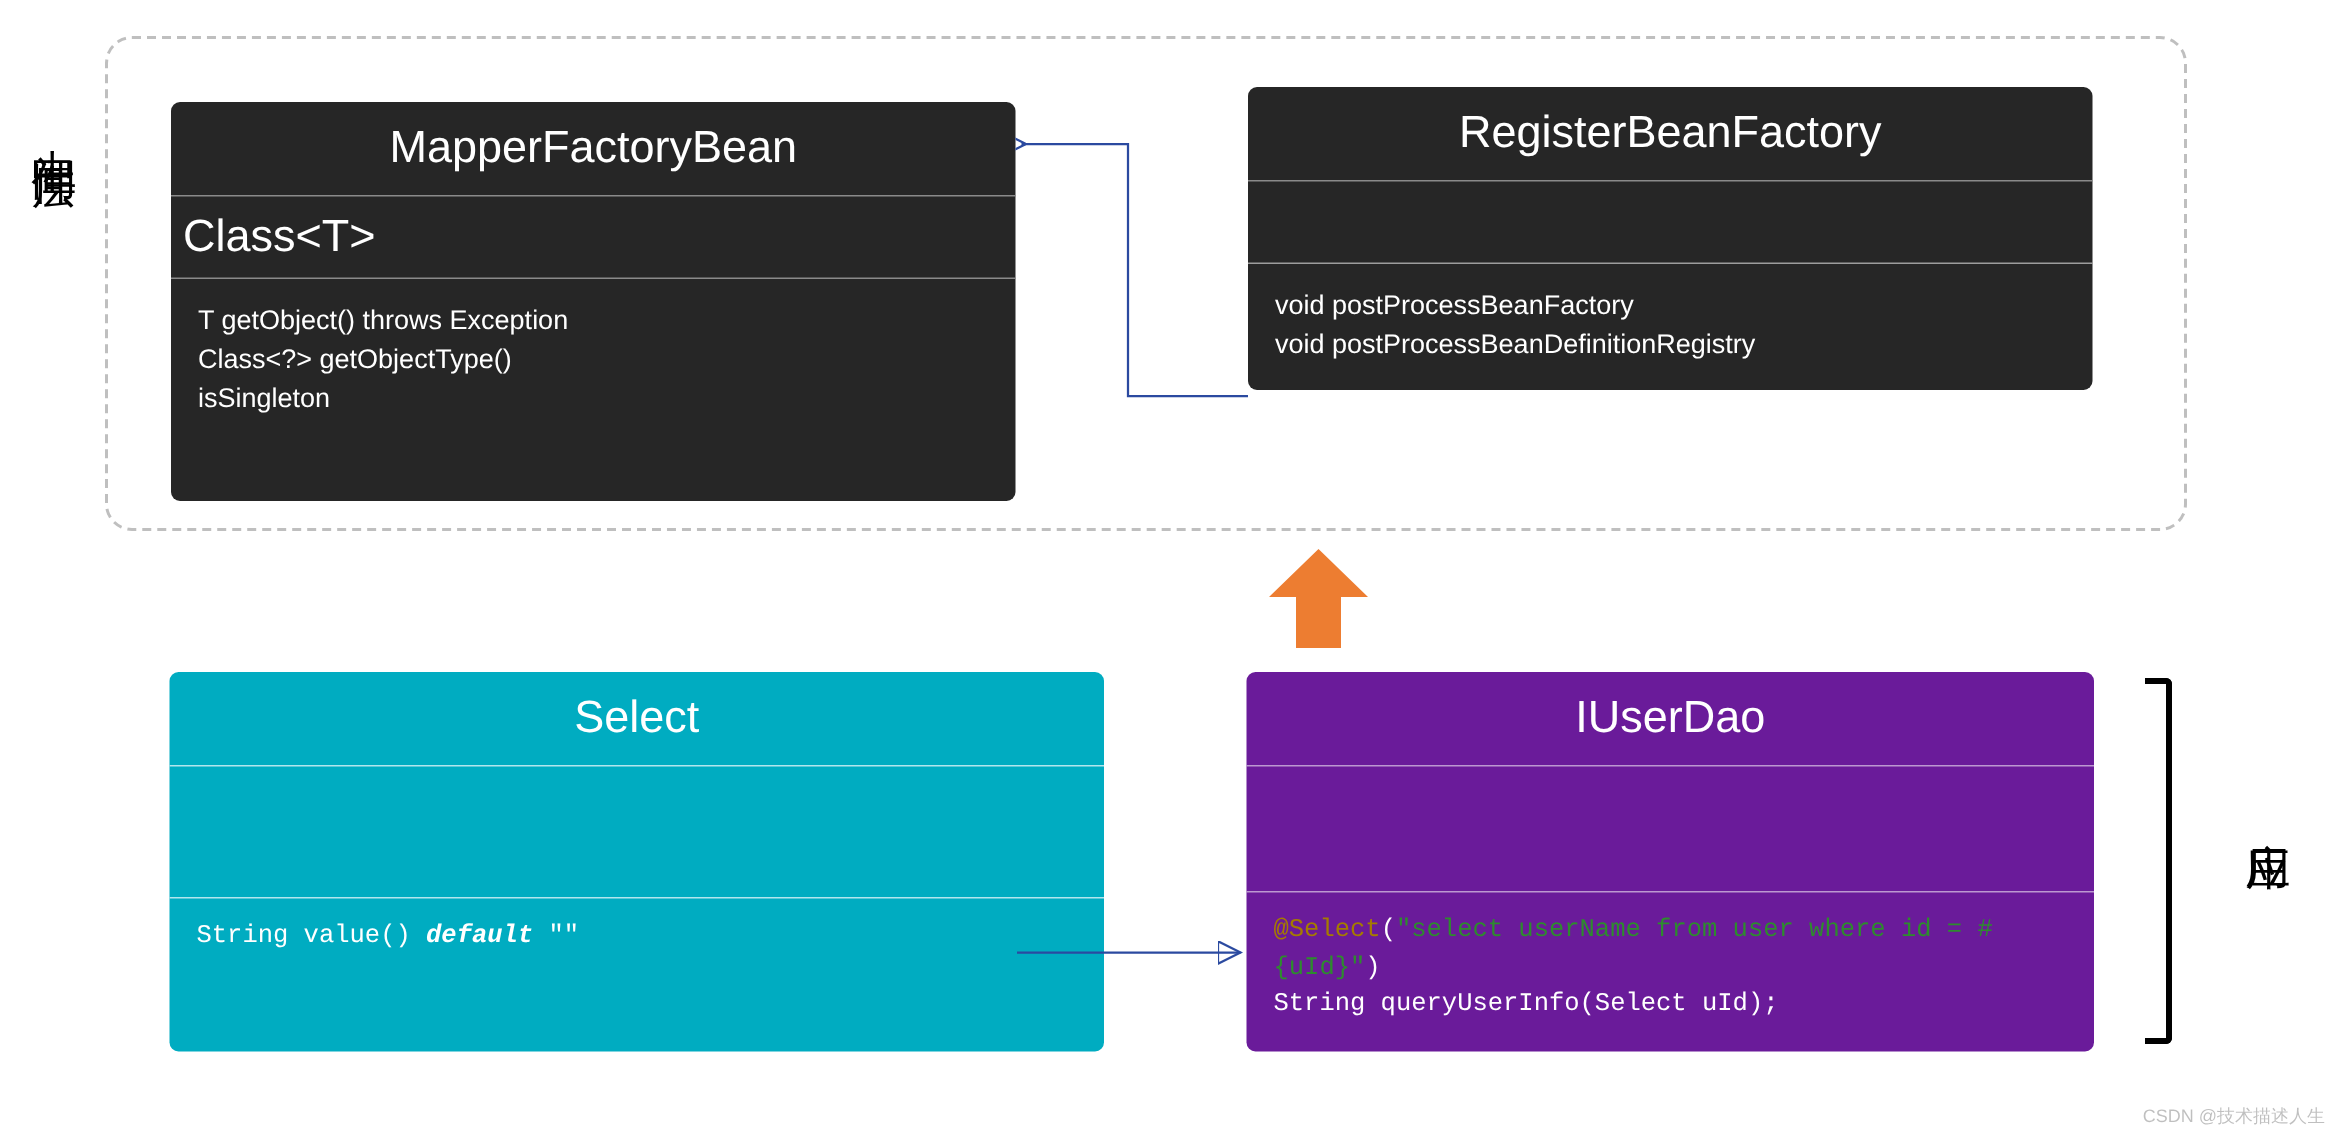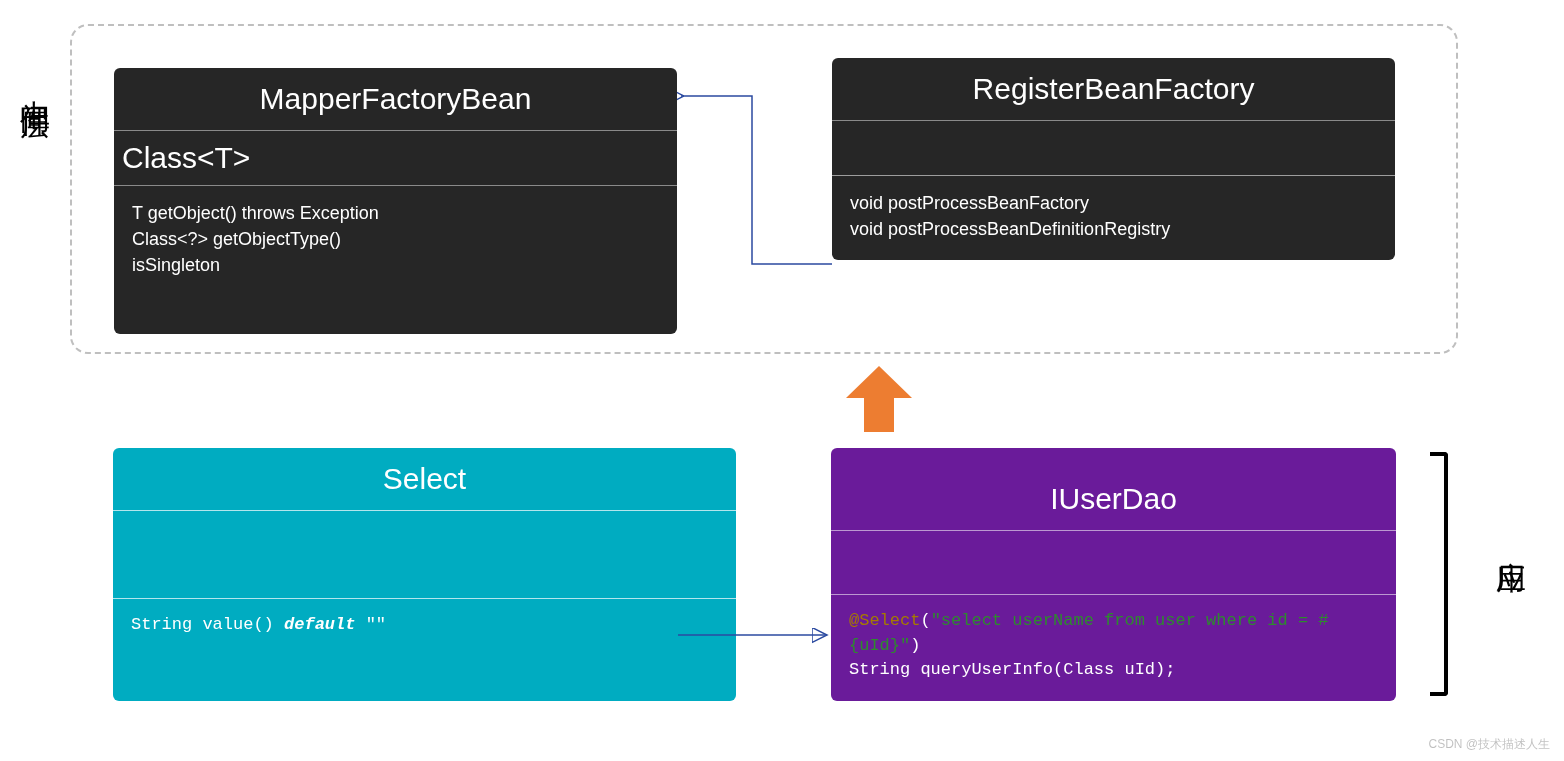--- a/index.html
+++ b/index.html
@@ -53,21 +53,21 @@
   .class-body {
     padding: 14px 18px 18px 18px;
     font-size: 18px;
     line-height: 1.45;
     flex: 1;
   }
   .mono { font-family: "Consolas", "Courier New", monospace; font-size: 17px; }
   .kw-default { font-weight: bold; font-style: italic; }
   .dark .class-title, .dark .class-subtitle { border-color: #8a8a8a; }
   .cyan .class-title, .cyan .class-empty { border-color: rgba(255,255,255,0.7); }
-  .purple .class-title, .purple .class-empty { border-color: rgba(255,255,255,0.55); margin-top: 20px; }
+  .purple .class-title, .purple .class-empty { border-color: rgba(255,255,255,0.55); }
   .arrow-line { position: absolute; }
   .bracket {
     position: absolute;
     border-right: 4px solid #000;
     border-top: 4px solid #000;
     border-bottom: 4px solid #000;
     border-top-right-radius: 4px;
     border-bottom-right-radius: 4px;
   }
   .watermark {
@@ -128,21 +128,21 @@
   </div>
 </div>
 
 <div class="class-box purple" style="left:831px; top:448px; width:565px; height:253px;">
   <div class="class-title">IUserDao</div>
   <div class="class-empty" style="height:88px;"></div>
   <div class="class-body mono">
     <div>
       <span class="code-anno">@Select</span><span>(</span><span class="code-str">"select userName from user where id = #{uId}"</span><span>)</span>
     </div>
-    <div>String queryUserInfo(Class uId);</div>
+    <div>String queryUserInfo(Select uId);</div>
   </div>
 </div>
 
 <svg class="arrow-line" style="left:678px; top:625px; width:153px; height:20px;">
   <defs>
     <marker id="triRight" markerWidth="12" markerHeight="12" refX="10" refY="5" orient="auto">
       <path d="M0,0 L10,5 L0,10 Z" fill="none" stroke="#2b4aa0" stroke-width="1"></path>
     </marker>
   </defs>
   <line x1="0" y1="10" x2="149" y2="10" stroke="#2b4aa0" stroke-width="1.5" marker-end="url(#triRight)"></line>

